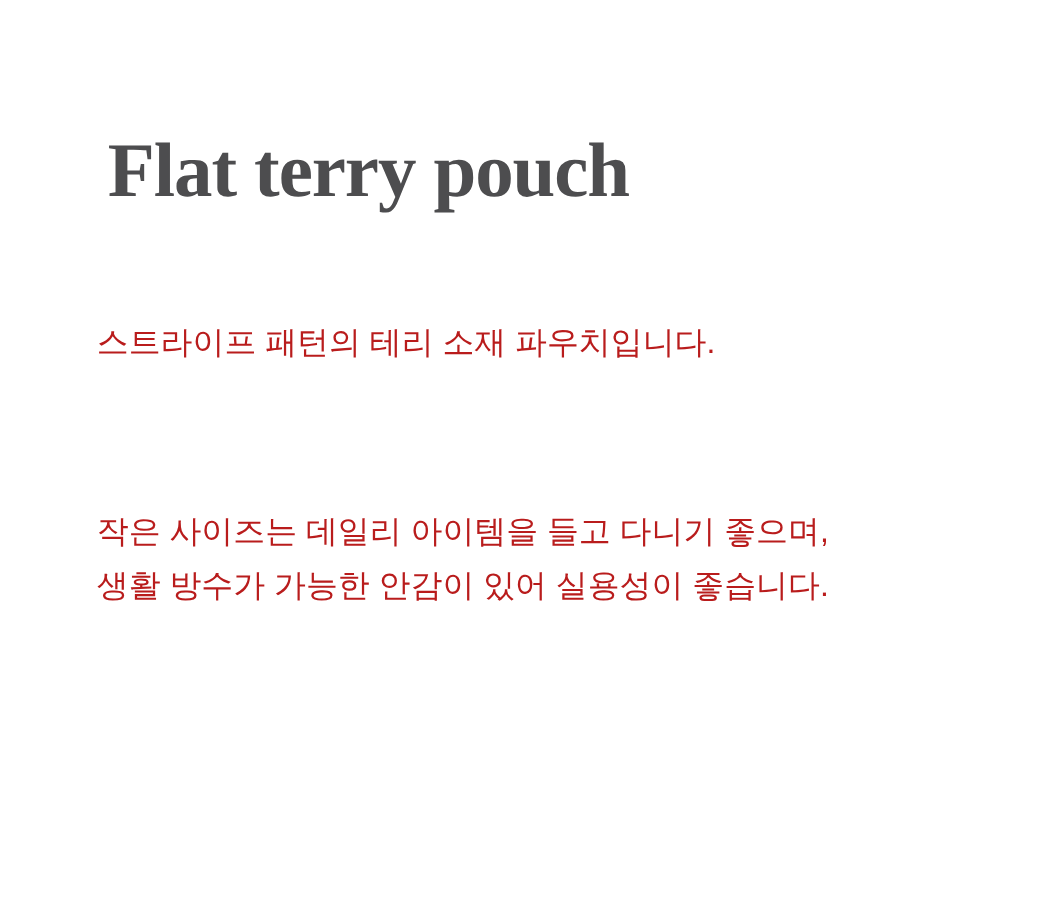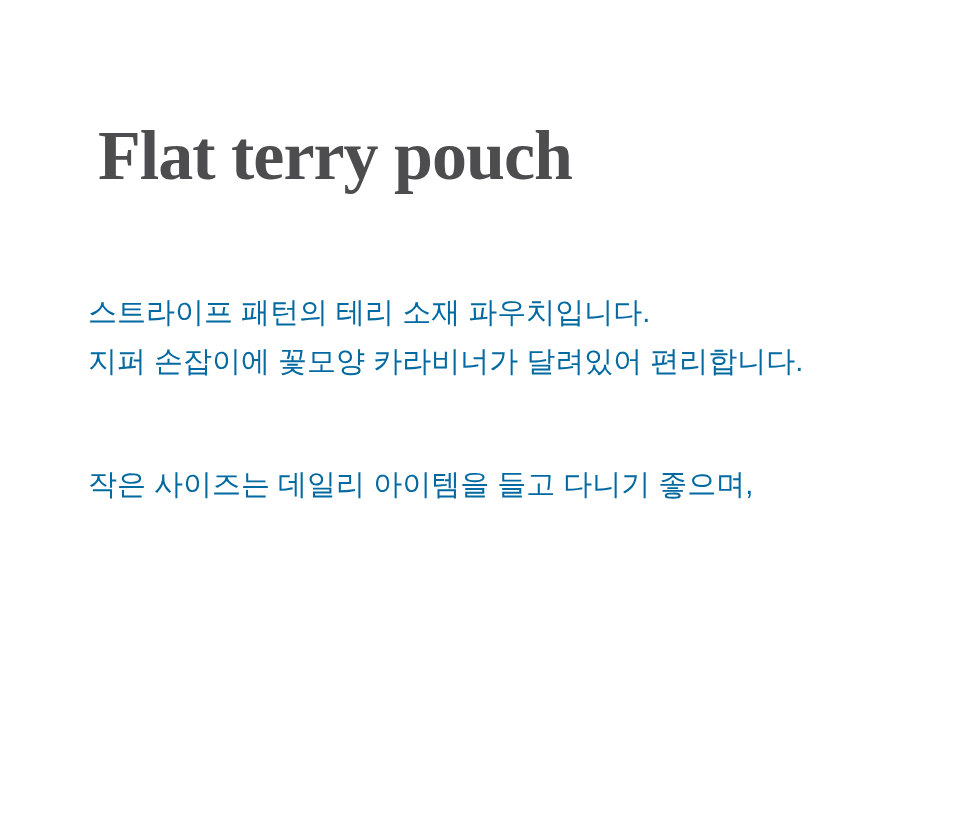--- a/index.html
+++ b/index.html
@@ -29,38 +29,38 @@
     white-space: nowrap;
   }
   .description-block {
     position: absolute;
     left: 88px;
     margin: 0;
     font-family: "Liberation Sans", "DejaVu Sans", sans-serif;
     font-weight: 400;
     font-size: 29px;
     line-height: 49px;
-    color: #0369a1;
+    color: #b91c1c;
     white-space: nowrap;
   }
   .paragraph-1 { top: 288px; }
   .paragraph-2 { top: 460px; }
   .description-line {
     display: block;
   }
 </style>
 </head>
 <body>
 
 <div class="canvas">
 
   <h1 class="product-title">Flat terry pouch</h1>
 
   <p class="description-block paragraph-1">
     <span class="description-line">스트라이프 패턴의 테리 소재 파우치입니다.</span>
-    <span class="description-line">지퍼 손잡이에 꽃모양 카라비너가 달려있어 편리합니다.</span>
   </p>
 
   <p class="description-block paragraph-2">
     <span class="description-line">작은 사이즈는 데일리 아이템을 들고 다니기 좋으며,</span>
+    <span class="description-line">생활 방수가 가능한 안감이 있어 실용성이 좋습니다.</span>
   </p>
 
 </div>
 
 </body></html>

